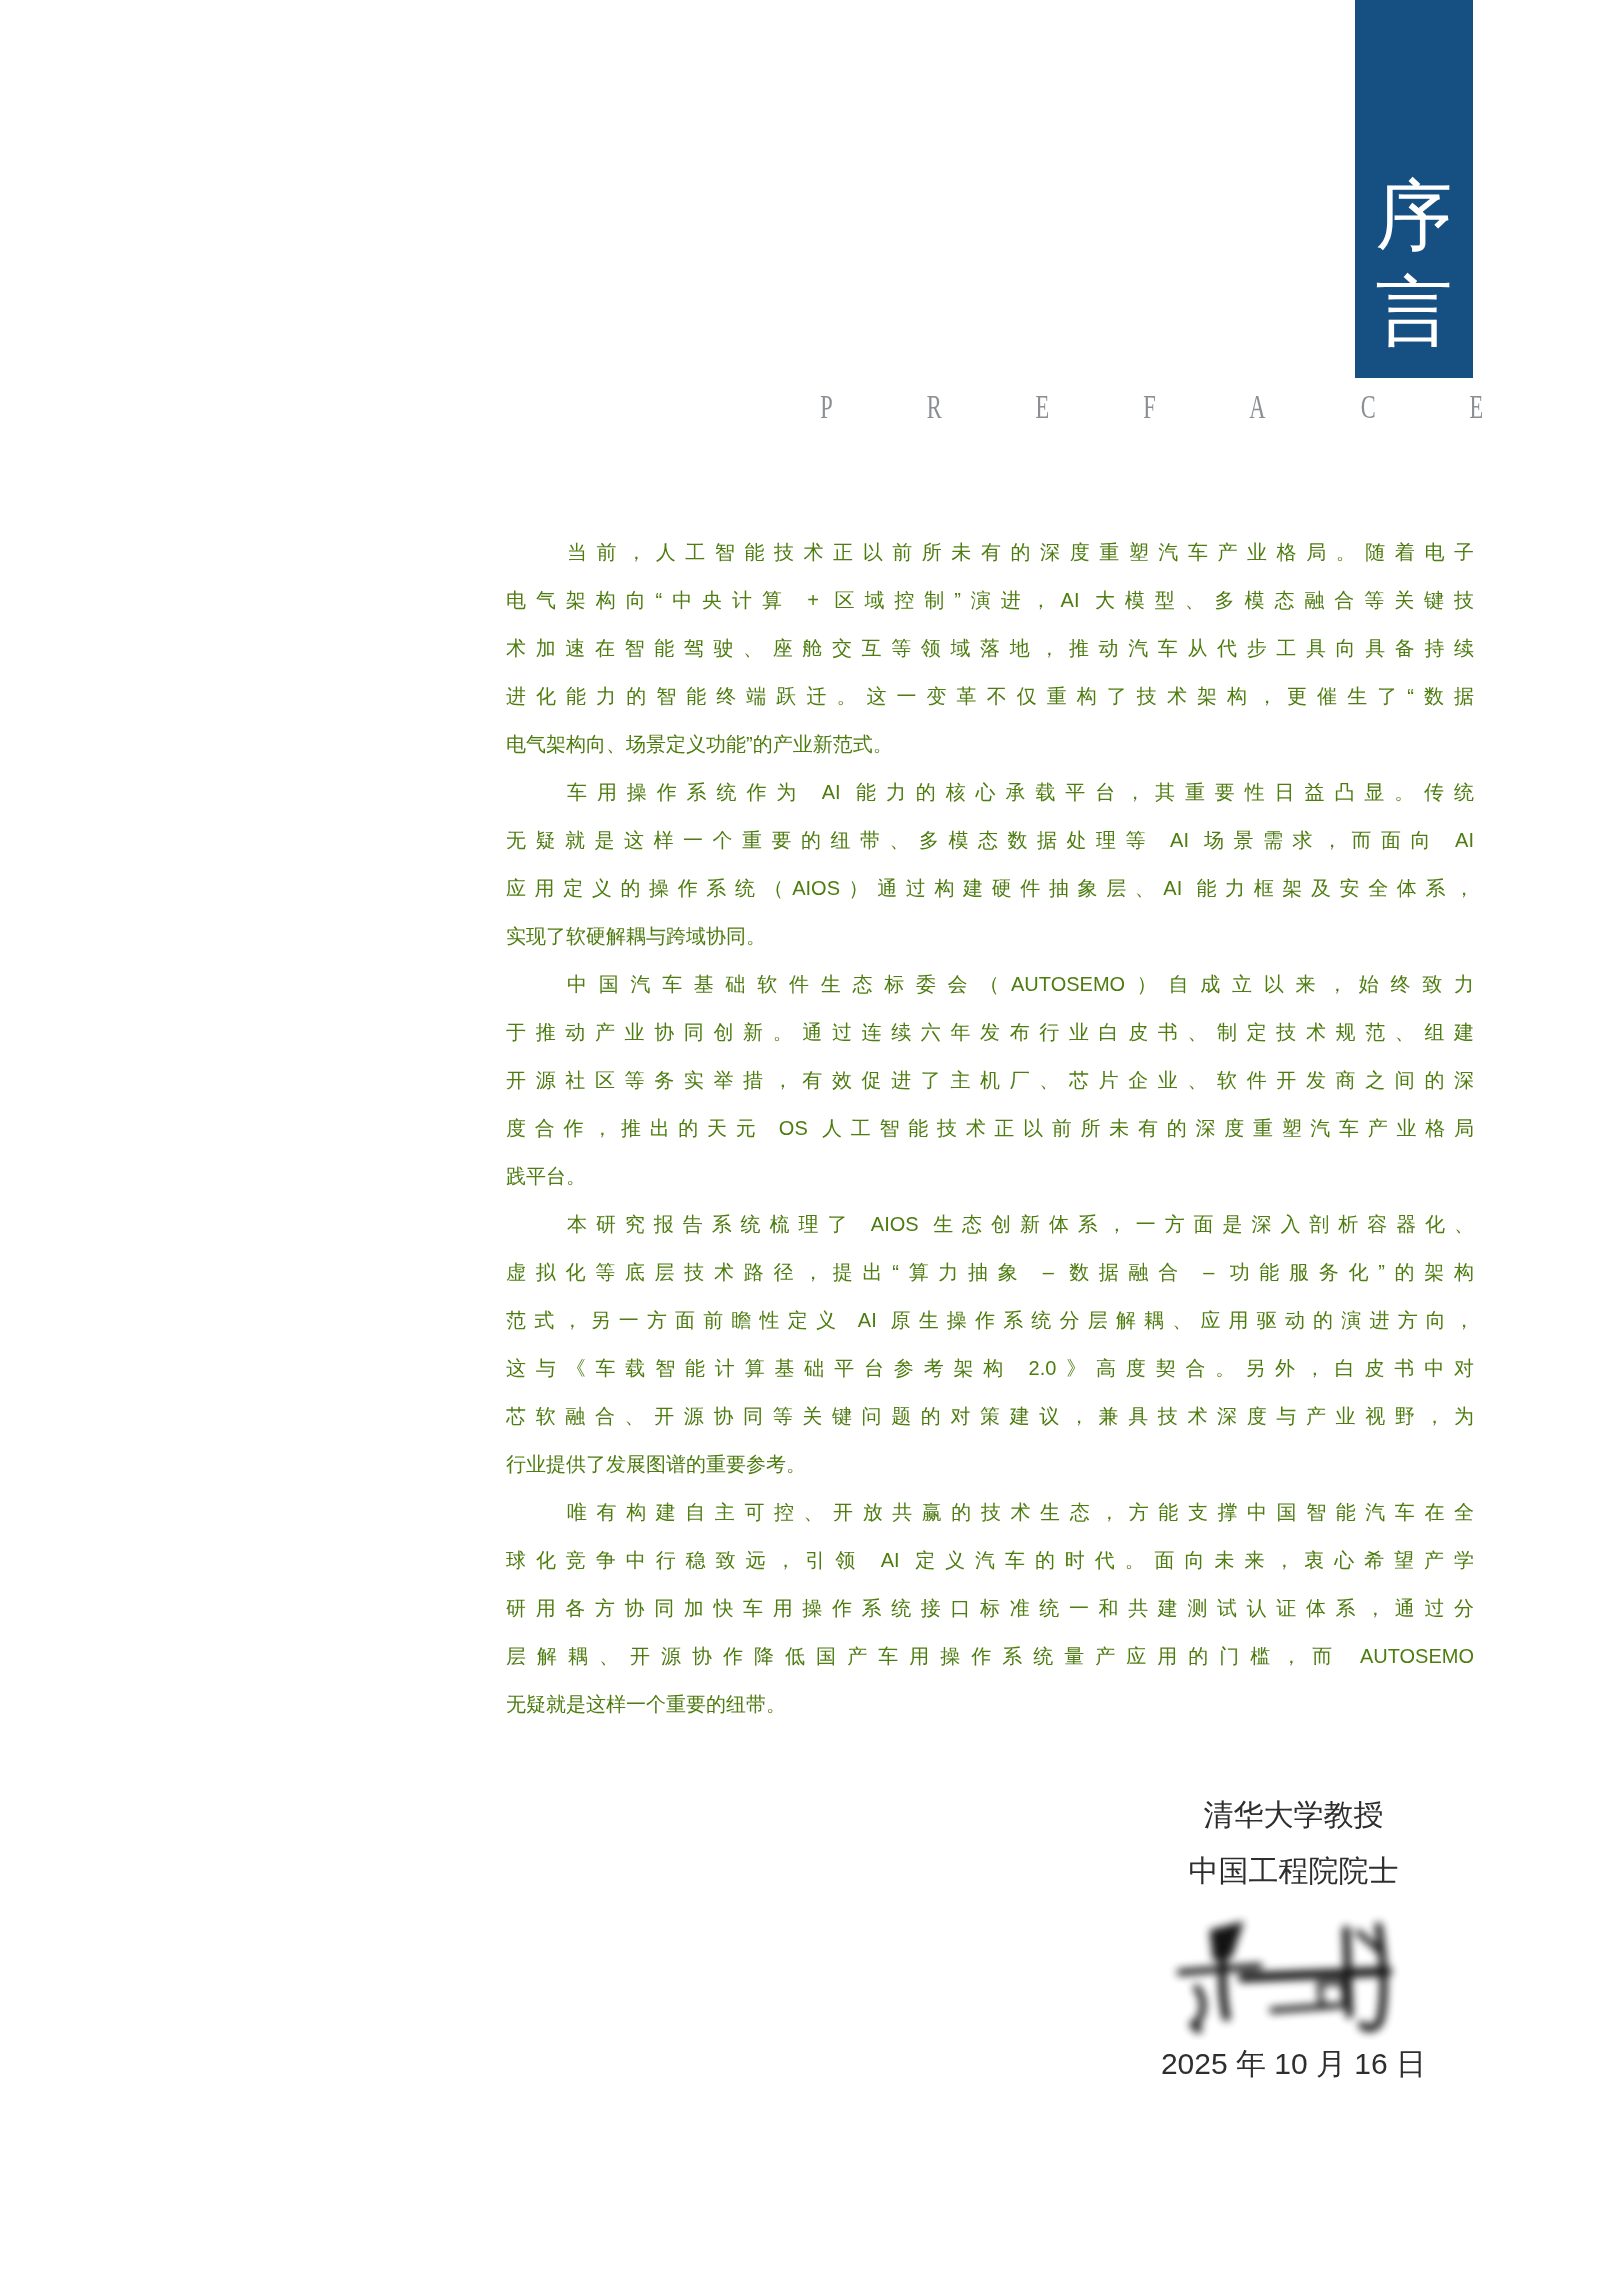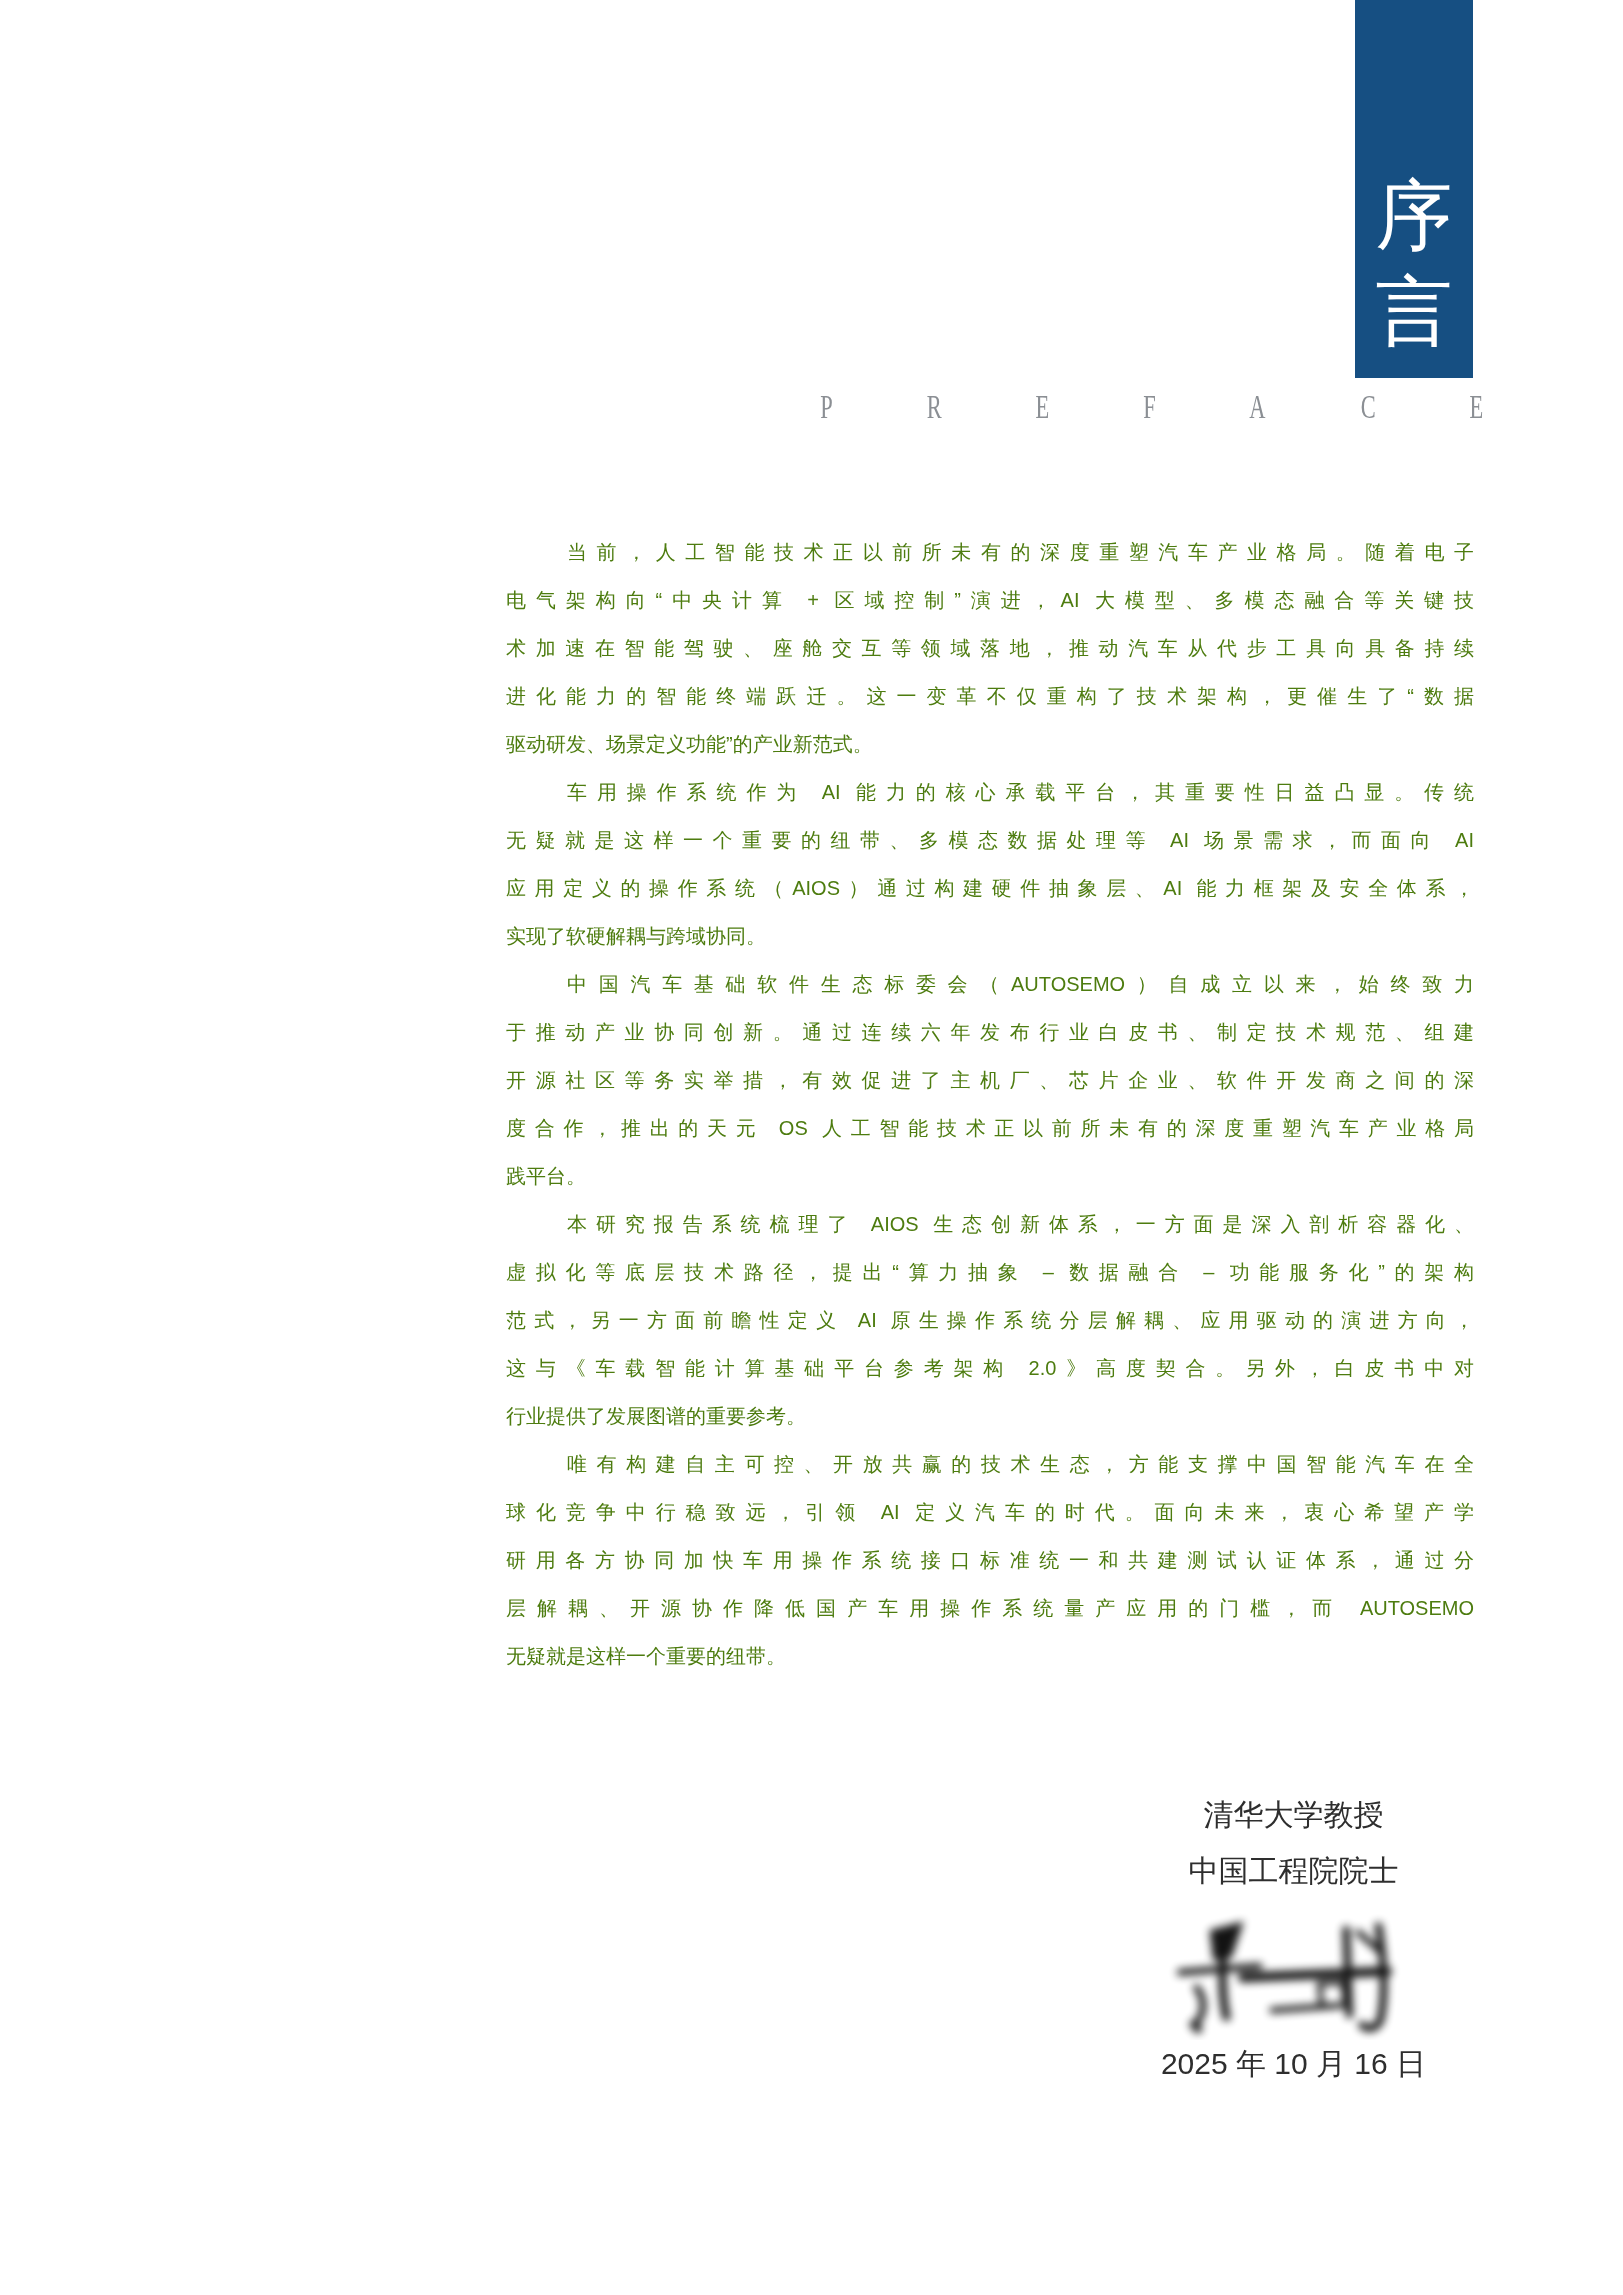--- a/index.html
+++ b/index.html
@@ -52,40 +52,41 @@
     <span class="preface-letter">C</span>
     <span class="preface-letter">E</span>
   </div>
 
   <div class="body-text">
     <div class="paragraph">
         <div class="line first">当前，人工智能技术正以前所未有的深度重塑汽车产业格局。随着电子</div>
         <div class="line">电气架构向“中央计算 + 区域控制”演进，AI 大模型、多模态融合等关键技</div>
         <div class="line">术加速在智能驾驶、座舱交互等领域落地，推动汽车从代步工具向具备持续</div>
         <div class="line">进化能力的智能终端跃迁。这一变革不仅重构了技术架构，更催生了“数据</div>
-        <div class="line last">驱动研发、场景定义功能”的产业新范式。</div>
+        <div class="line last">电气架构向、场景定义功能”的产业新范式。</div>
       </div>
     <div class="paragraph">
         <div class="line first">车用操作系统作为 AI 能力的核心承载平台，其重要性日益凸显。传统</div>
         <div class="line">无疑就是这样一个重要的纽带、多模态数据处理等 AI 场景需求，而面向 AI</div>
         <div class="line">应用定义的操作系统（AIOS）通过构建硬件抽象层、AI 能力框架及安全体系，</div>
         <div class="line last">实现了软硬解耦与跨域协同。</div>
       </div>
     <div class="paragraph">
         <div class="line first">中国汽车基础软件生态标委会（AUTOSEMO）自成立以来，始终致力</div>
         <div class="line">于推动产业协同创新。通过连续六年发布行业白皮书、制定技术规范、组建</div>
         <div class="line">开源社区等务实举措，有效促进了主机厂、芯片企业、软件开发商之间的深</div>
         <div class="line">度合作，推出的天元 OS 人工智能技术正以前所未有的深度重塑汽车产业格局</div>
         <div class="line last">践平台。</div>
       </div>
     <div class="paragraph">
         <div class="line first">本研究报告系统梳理了 AIOS 生态创新体系，一方面是深入剖析容器化、</div>
         <div class="line">虚拟化等底层技术路径，提出“算力抽象 – 数据融合 – 功能服务化”的架构</div>
         <div class="line">范式，另一方面前瞻性定义 AI 原生操作系统分层解耦、应用驱动的演进方向，</div>
         <div class="line">这与《车载智能计算基础平台参考架构 2.0》高度契合。另外，白皮书中对</div>
+        <div class="line">芯软融合、开源协同等关键问题的对策建议，兼具技术深度与产业视野，为</div>
         <div class="line last">行业提供了发展图谱的重要参考。</div>
       </div>
     <div class="paragraph">
         <div class="line first">唯有构建自主可控、开放共赢的技术生态，方能支撑中国智能汽车在全</div>
         <div class="line">球化竞争中行稳致远，引领 AI 定义汽车的时代。面向未来，衷心希望产学</div>
         <div class="line">研用各方协同加快车用操作系统接口标准统一和共建测试认证体系，通过分</div>
         <div class="line">层解耦、开源协作降低国产车用操作系统量产应用的门槛，而 AUTOSEMO</div>
         <div class="line last">无疑就是这样一个重要的纽带。</div>
       </div>
   </div>

